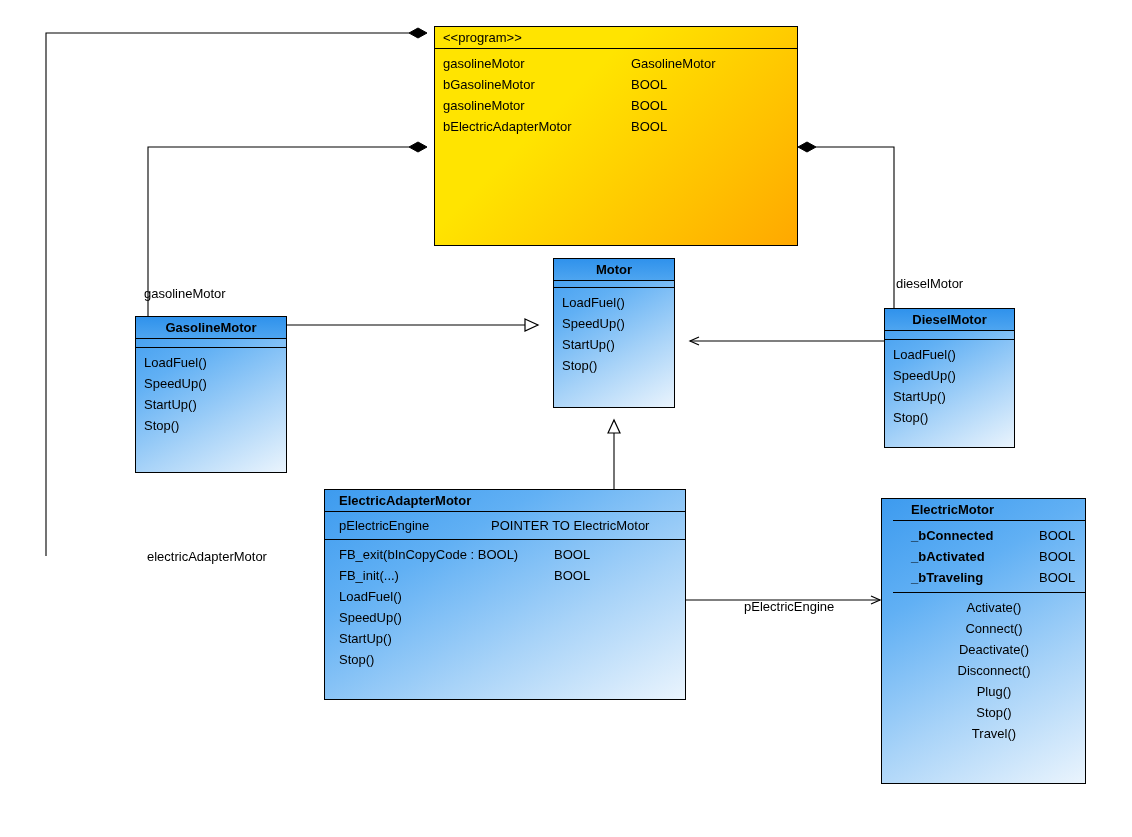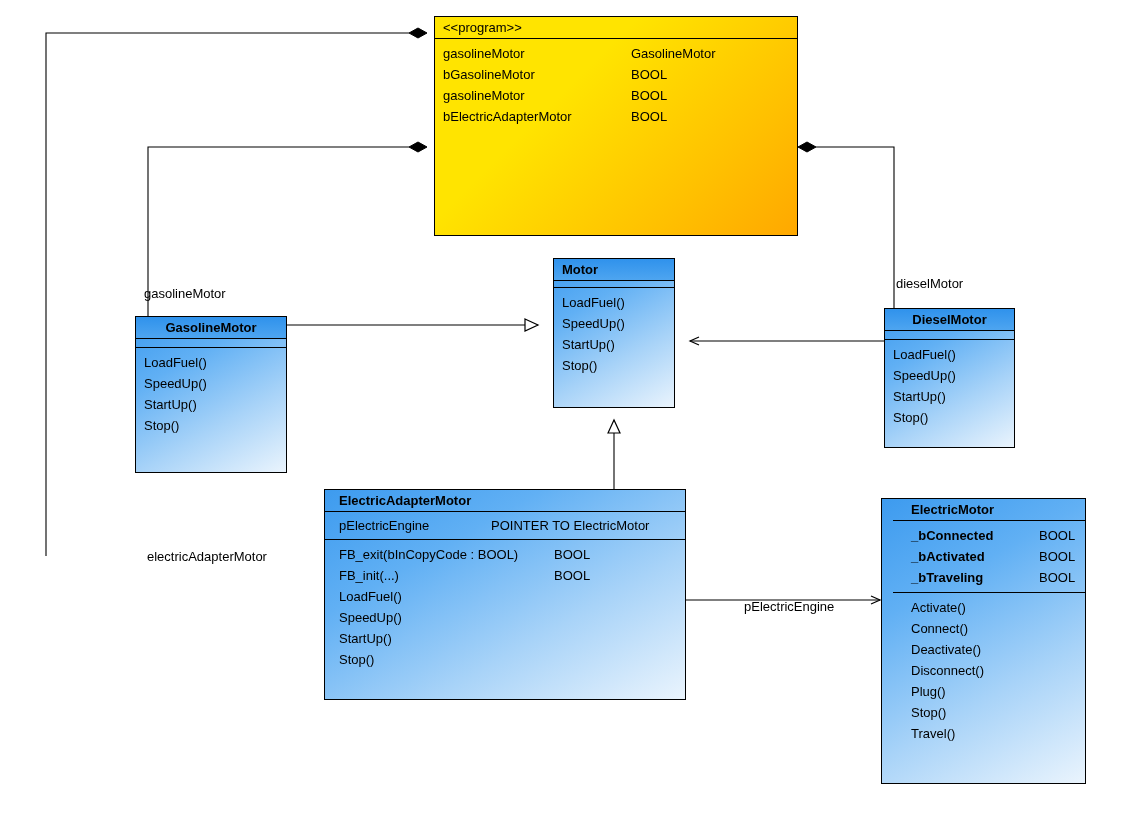--- a/index.html
+++ b/index.html
@@ -11,21 +11,21 @@
   }
   .uml-box{position:absolute;box-sizing:border-box;border:1px solid #000;}
   .uml-box .title{
     font-weight:bold;padding:3px 8px 3px 8px;line-height:15px;
   }
   .uml-box .sec{padding:4px 8px 4px 8px;}
   .uml-box .sec .row{line-height:21px;white-space:pre;}
   .divider{height:1px;background:#000;}
 
   
-  .g-yellow{background:linear-gradient(135deg,#ffe400 0%,#ffe400 35%,#ffc000 75%,#ffa800 100%);}
+  .g-yellow{background:linear-gradient(135deg,#ffe400 0%,#ffe400 35%,#ffc000 75%,#ffa800 100%);margin-top:10px;}
   .g-blue{background:linear-gradient(150deg,#3d9bef 0%,#61b0f4 30%,#a8d3f8 65%,#eaf4fd 100%);}
   .hdr-blue{background:linear-gradient(180deg,#2f92ec 0%,#4ea5f0 100%);}
 
   svg.lines{position:absolute;left:0;top:0;width:1132px;height:837px;overflow:visible;}
   .lbl{position:absolute;font-size:13px;white-space:nowrap;background:transparent;}
   .col-main1{width:188px;display:inline-block;}
   .col-ec1{width:152px;display:inline-block;}
   .col-em1{width:128px;display:inline-block;font-weight:bold;}
   .col-ea1{width:215px;display:inline-block;}
 </style>
@@ -67,21 +67,21 @@
   <div class="divider" style="margin:3px 0 0 0;"></div>
   <div class="sec">
     <div class="row"><span class="col-main1">gasolineMotor</span><span>GasolineMotor</span></div>
     <div class="row"><span class="col-main1">bGasolineMotor</span><span>BOOL</span></div>
     <div class="row"><span class="col-main1">gasolineMotor</span><span>BOOL</span></div>
     <div class="row"><span class="col-main1">bElectricAdapterMotor</span><span>BOOL</span></div>
   </div>
 </div>
 
 <div class="uml-box g-blue" style="left:553px;top:258px;width:122px;height:150px;">
-  <div class="title hdr-blue" style="text-align:left;">Motor</div>
+  <div class="title hdr-blue" style="text-align:center;">Motor</div>
   <div class="divider"></div>
   <div class="sec" style="height:6px;padding:0;"></div>
   <div class="divider"></div>
   <div class="sec">
     <div class="row">LoadFuel()</div>
     <div class="row">SpeedUp()</div>
     <div class="row">StartUp()</div>
     <div class="row">Stop()</div>
   </div>
 </div>
@@ -131,21 +131,21 @@
 
 <div class="uml-box g-blue" style="left:881px;top:498px;width:205px;height:286px;padding-left:11px;">
   <div class="title" style="padding-left:18px;">ElectricMotor</div>
   <div class="divider"></div>
   <div class="sec" style="padding:4px 8px 4px 18px;">
     <div class="row"><span class="col-em1">_bConnected</span><span>BOOL</span></div>
     <div class="row"><span class="col-em1">_bActivated</span><span>BOOL</span></div>
     <div class="row"><span class="col-em1">_bTraveling</span><span>BOOL</span></div>
   </div>
   <div class="divider"></div>
-  <div class="sec" style="padding:4px 8px 4px 18px;">
+  <div class="sec" style="padding:4px 8px 4px 18px;text-align:center;">
     <div class="row">Activate()</div>
     <div class="row">Connect()</div>
     <div class="row">Deactivate()</div>
     <div class="row">Disconnect()</div>
     <div class="row">Plug()</div>
     <div class="row">Stop()</div>
     <div class="row">Travel()</div>
   </div>
 </div>
 

